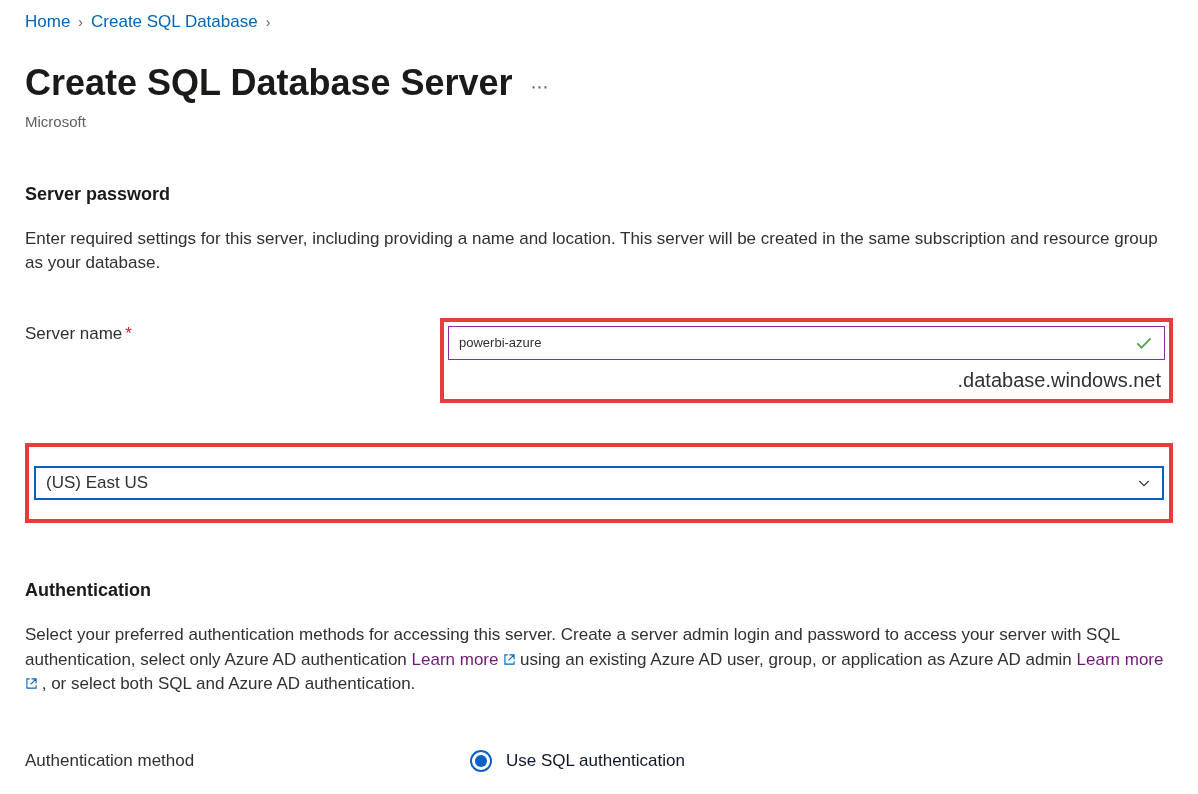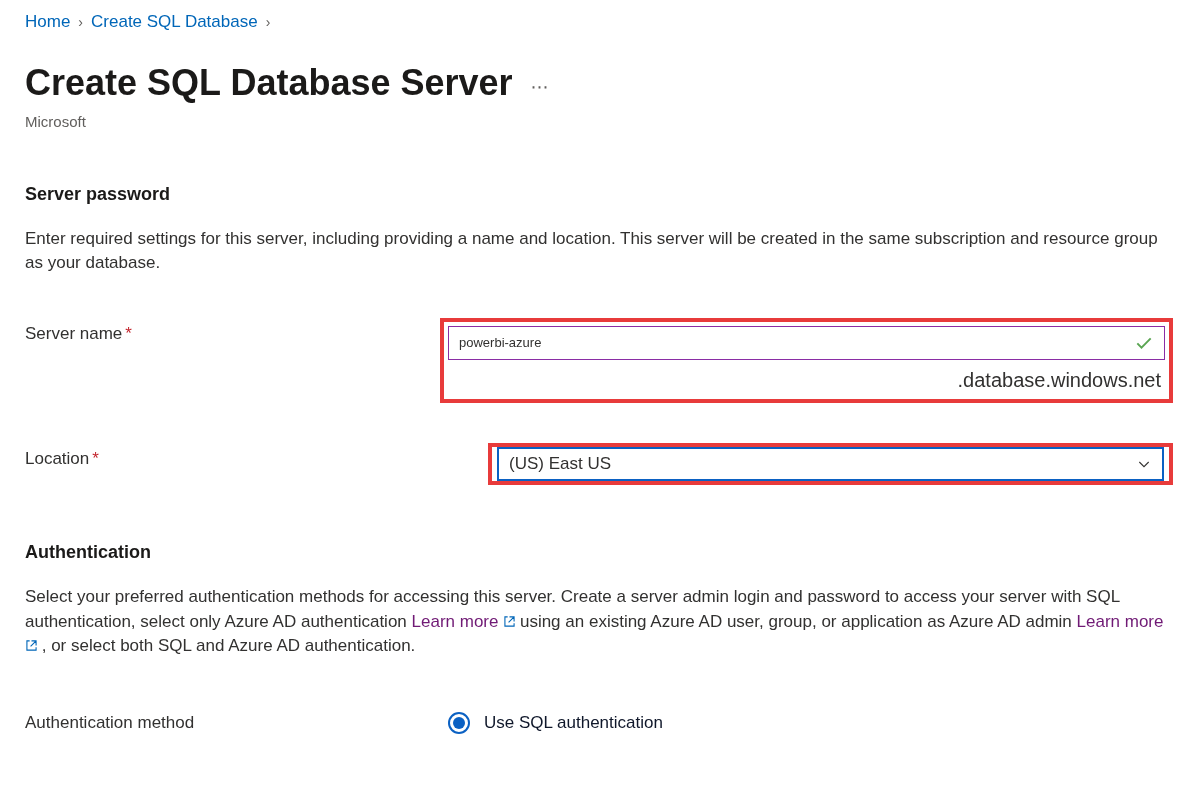--- a/index.html
+++ b/index.html
@@ -53,21 +53,21 @@
     color: #323130;
     padding-top: 4px;
   }
   .req { color: #c3262e; margin-left: 3px; }
   .field-control { flex: 1; }
   .highlight-box {
     border: 4px solid #e83b3b;
     padding: 4px;
     display: block;
   }
-  .highlight-box.single { padding: 0 5px; margin-left: 48px; }
+  .highlight-box.single { padding: 19px 5px; }
   .text-input-wrap {
     display: flex;
     align-items: center;
     border: 1px solid #8a2da5;
     height: 34px;
     padding: 0 10px;
     background: #fff;
   }
   .text-input {
     flex:1;
@@ -95,21 +95,21 @@
     background:#fff;
     cursor:pointer;
   }
   .select-wrap span { font-size:17px; }
   .chev-down { width:16px; height:16px; color:#323130; }
   .link { color:#701a75; text-decoration:none; }
   .ext-icon { width:11px; height:11px; display:inline-block; vertical-align: 0px; margin-left:1px;}
   .radio-row {
     display:flex;
     align-items:center;
-    gap: 8px;
+    gap: 30px;
     margin-top: 52px;
   }
   .radio-outer {
     width:22px; height:22px;
     border:2px solid #0b61c3;
     border-radius:50%;
     display:flex; align-items:center; justify-content:center;
     cursor:pointer;
   }
   .radio-inner {
@@ -150,23 +150,20 @@
         <svg class="check-svg" viewBox="0 0 24 24">
           <path fill="none" stroke="currentColor" stroke-width="2.3" d="M4 12.5l5 5L20 6.5"></path>
         </svg>
       </div>
       <div class="suffix">.database.windows.net</div>
     </div>
   </div>
 </div>
 
 <div class="field-row">
-  <div class="field-label">
-    <span>Location</span><span class="req">*</span>
-  </div>
   <div class="field-control">
     <div class="highlight-box single">
       <div class="select-wrap">
         <span>(US) East US</span>
         <svg class="chev-down" viewBox="0 0 24 24">
           <path fill="none" stroke="currentColor" stroke-width="1.6" d="M5 9l7 7 7-7"></path>
         </svg>
       </div>
     </div>
   </div>

